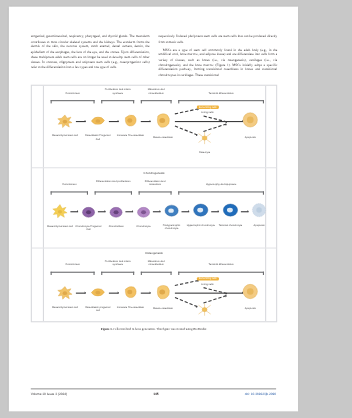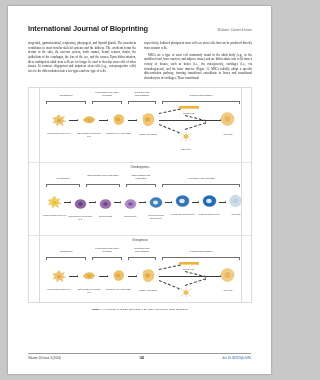--- a/index.html
+++ b/index.html
@@ -199,24 +199,20 @@
     bottom: 0;
   }
 </style>
 </head>
 <body>
 
 <div class="page">
 
   <div class="content">
 
-    <div class="runhead">
-      <div class="journal-title">International Journal of Bioprinting</div>
-      <div class="runhead-right">3D-bone: Current &amp; future</div>
-    </div>
 
     <div class="cols">
       <div class="col">
         <p class="para">urogenital, gastrointestinal, respiratory, pharyngeal, and thyroid glands. The mesoderm contributes to most circular skeletal systems and the kidneys. The ectoderm forms the dermis of the skin, the nervous system, tooth enamel, dental cement, dentin, the epithelium of the esophagus, the lens of the eye, and the cornea. Upon differentiation, these multipotent adult stem cells are no longer be used to develop stem cells of other tissues. In contrast, oligopotent and unipotent stem cells (e.g., osteoprogenitor cells) refer to the differentiation into a few types and one type of cells.</p>
       </div>
       <div class="col">
         <p class="para">respectively. Induced pluripotent stem cells are stem cells that can be produced directly from somatic cells.</p>
         <p class="para indent">MSCs are a type of stem cell commonly found in the adult body (e.g., in the umbilical cord, bone marrow, and adipose tissue) and are differentiate into cells from a variety of tissues, such as bones (i.e., via osteogenesis), cartilages (i.e., via chondrogenesis), and the bone marrow (Figure 1). MSCs initially adopt a specific differentiation pathway, forming transitional osteoblasts in bones and transitional chondrocytes in cartilages. These transitional</p>
       </div>
     </div>

